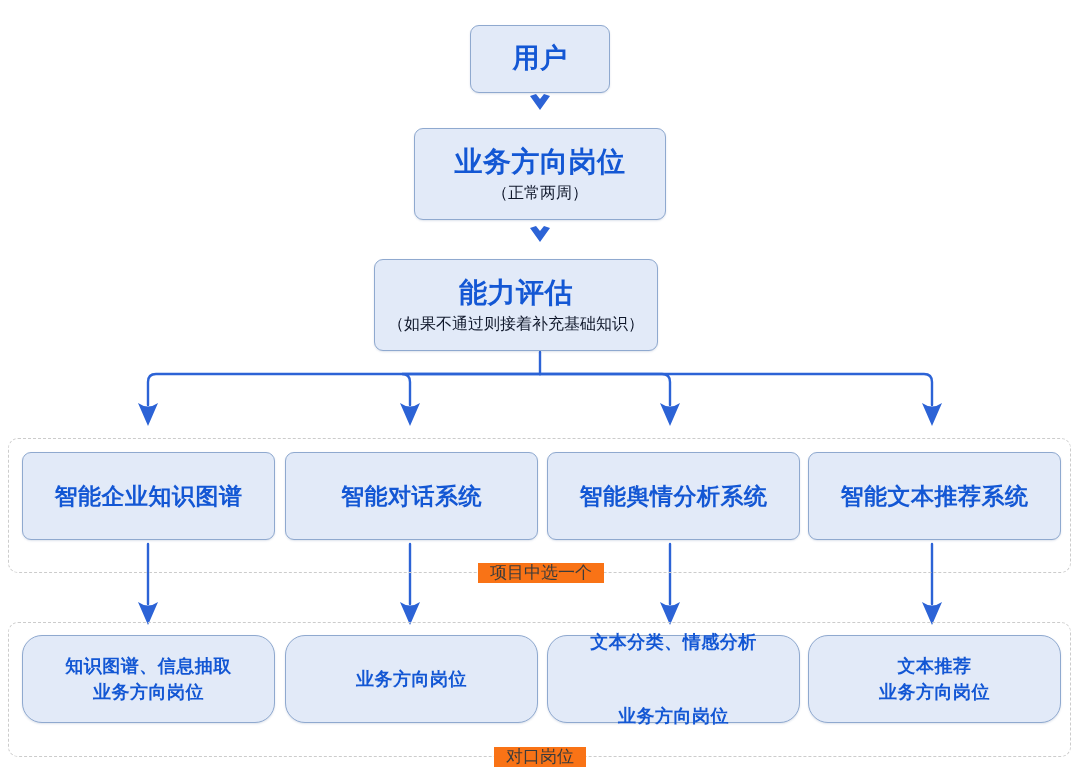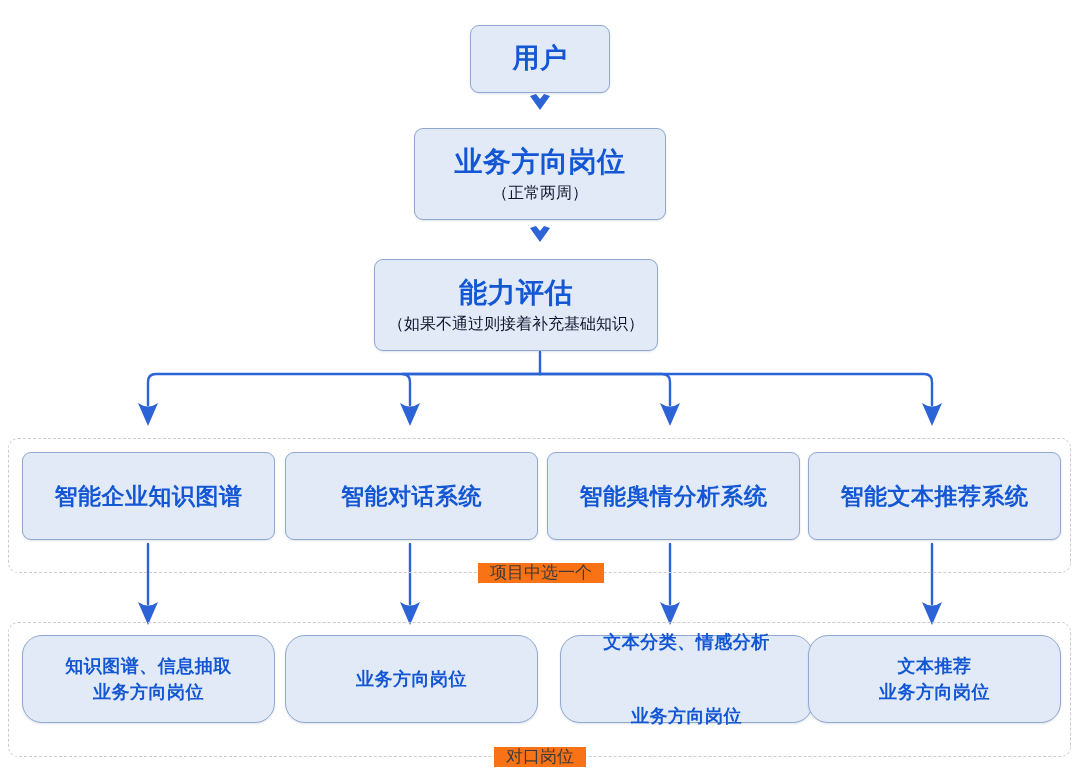--- a/index.html
+++ b/index.html
@@ -61,21 +61,21 @@
   .proj-node .title { font-size: 23px; }
   #node-proj-0 { left: 22px; }
   #node-proj-1 { left: 285px; }
   #node-proj-2 { left: 547px; }
   #node-proj-3 { left: 808px; }
 
   .job-node  { width: 253px; height: 88px; top: 635px; border-radius: 20px; }
   .job-node .title { font-size: 18px; line-height: 1.45; }
   #node-job-0 { left: 22px; }
   #node-job-1 { left: 285px; }
-  #node-job-2 { left: 560px; gap: 48px; }
+  #node-job-2 { left: 547px; gap: 48px; }
   #node-job-3 { left: 808px; }
 
   
   .group-box {
     position: absolute;
     box-sizing: border-box;
     border: 1px dashed #cccccc;
     border-radius: 10px;
     background: transparent;
   }

